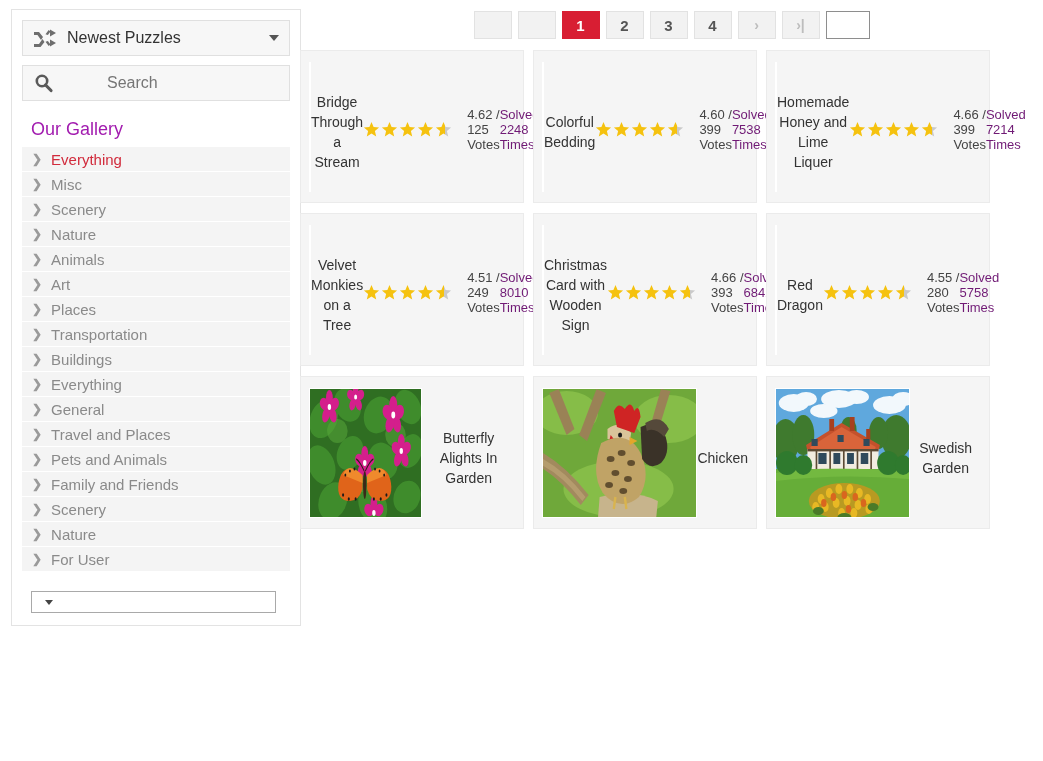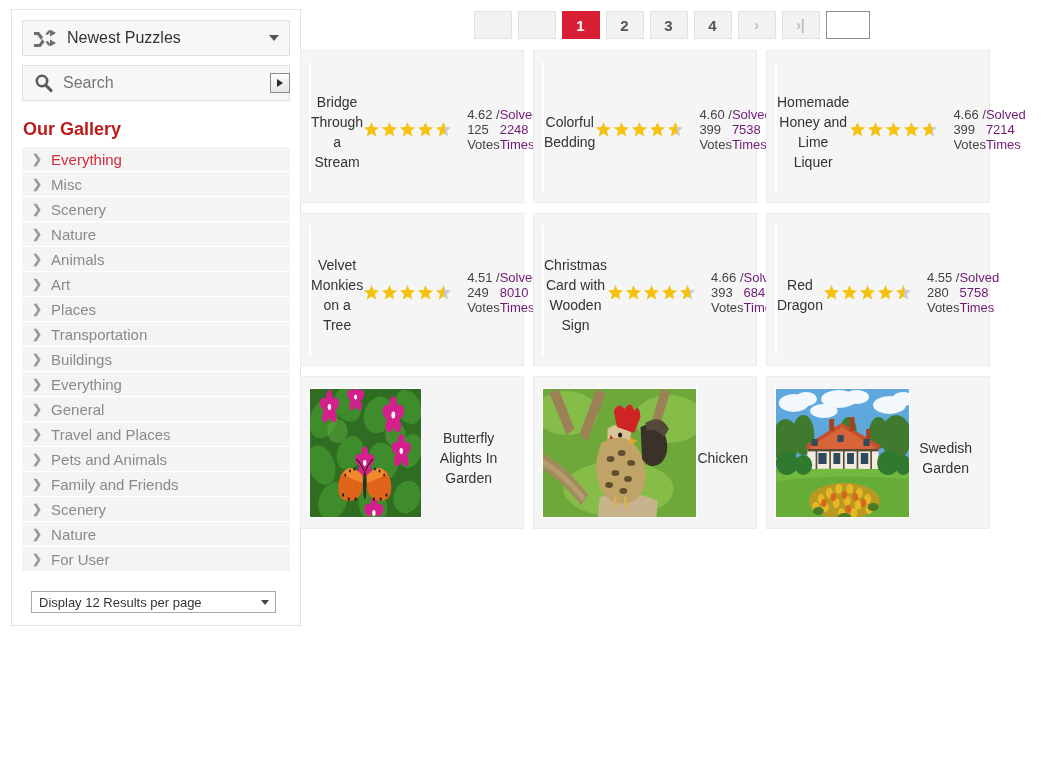--- a/index.html
+++ b/index.html
@@ -58,41 +58,41 @@
     border: 1px solid #e0e0e0;
     background: #f7f7f7;
     padding: 0 5px 0 10px;
   }
   .search-box .mag-ico { width: 22px; height: 20px; flex: none; margin-right: 8px; }
   .search-input {
     flex: 1 1 auto;
     border: 0; outline: 0; background: transparent;
     font-family: "Liberation Sans", sans-serif;
     font-size: 16px; color: #a21caf;
-    padding: 0; height: 22px;
+    padding: 0; height: 22px; margin-left: 44px;
   }
   .search-go {
     flex: none;
     width: 20px; height: 20px;
     border: 1px solid #8a8a8a;
     background: linear-gradient(#fdfdfd, #e6e6e6);
     display: flex; align-items: center; justify-content: center;
   }
   .caret-right {
     width: 0; height: 0;
     border-top: 4px solid transparent;
     border-bottom: 4px solid transparent;
     border-left: 6px solid #2b2b2b;
   }
 
   .nav-head {
     font-size: 18px;
-    color: #b91c1c;
-    margin: 18px 0 7px 1px;
-    font-weight: bold;
+    color: #a21caf;
+    margin: 18px 0 7px 9px;
+    font-weight: normal;
   }
   .nav-list { list-style: none; margin: 0; padding: 0; }
   .nav-item {
     display: flex; align-items: center;
     height: 25px;
     background: #f4f4f4;
     border-bottom: 1px solid #ffffff;
     padding-left: 10px;
     font-size: 15px;
     color: #8a8a8a;
@@ -311,21 +311,20 @@
             <span class="chev">❯</span>
             <span>Nature</span>
           </li>
           <li class="nav-item">
             <span class="chev">❯</span>
             <span>For User</span>
           </li>
         </ul>
 
       <div class="results-select">
-        <span class="lbl">Display 12 Results per page</span>
         <span class="caret-down"></span>
       </div>
 
     </div>
   </div>
 
   <div id="main">
     <div id="pager">
         <div class="pg blank"></div>
         <div class="pg blank"></div>

